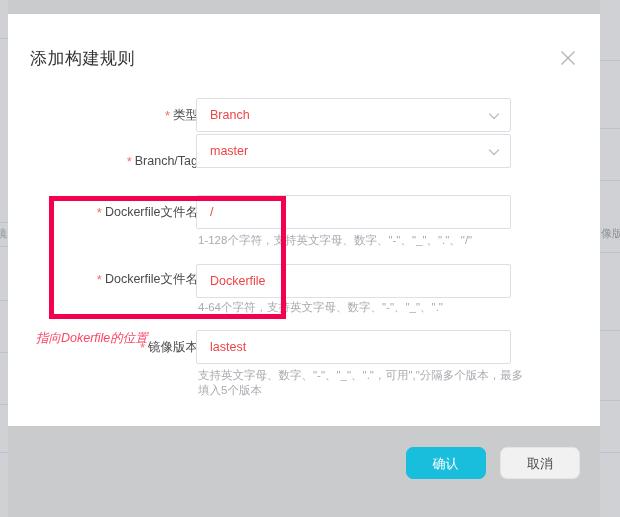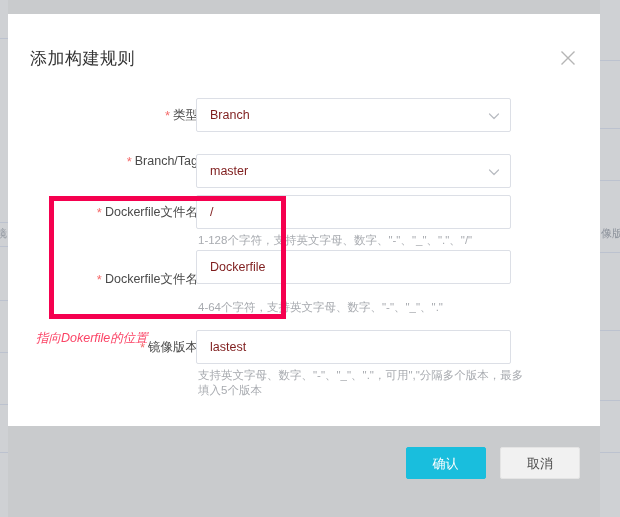--- a/index.html
+++ b/index.html
@@ -92,21 +92,21 @@
     height: 34px;
     border: 1px solid #dcdfe6;
     background: #ffffff;
     border-radius: 2px;
   }
   .control .value {
     position: absolute;
     left: 13px; top: 0;
     line-height: 32px;
     font-size: 12.5px;
-    color: #7f1d1d;
+    color: #ef4444;
     white-space: nowrap;
   }
   .chevron {
     position: absolute;
     right: 10px; top: 11px;
     width: 12px; height: 12px;
   }
   .chevron svg { display: block; }
 
   .hint {
@@ -123,21 +123,21 @@
     position: absolute;
     right: 20px;
     top: 433px;
   }
   .btn {
     display: inline-block;
     height: 32px;
     line-height: 32px;
     padding: 0 26px;
     font-size: 13px;
-    border-radius: 2px;
+    border-radius: 7px;
     cursor: pointer;
     vertical-align: top;
   }
   #confirm-button {
     background: #19bedd;
     color: #ffffff;
     border: 1px solid #19bedd;
   }
   #cancel-button {
     background: #f1f1f1;
@@ -216,35 +216,35 @@
       <div class="field-label" style="top: 84px;"><span class="req-star">*</span><span>类型</span></div>
       <div class="control" style="top: 84px;">
         <div class="value">Branch</div>
         <div class="chevron">
           <svg width="12" height="12" viewBox="0 0 12 12">
             <path d="M1.5 4 L6 8.5 L10.5 4" stroke="#b9bcc2" stroke-width="1.2" fill="none" stroke-linecap="round" stroke-linejoin="round"></path>
           </svg>
         </div>
       </div>
       <div class="field-label" style="top: 130px;"><span class="req-star">*</span><span>Branch/Tag</span></div>
-      <div class="control" style="top: 140px;">
+      <div class="control" style="top: 120px;">
         <div class="value">master</div>
         <div class="chevron">
           <svg width="12" height="12" viewBox="0 0 12 12">
             <path d="M1.5 4 L6 8.5 L10.5 4" stroke="#b9bcc2" stroke-width="1.2" fill="none" stroke-linecap="round" stroke-linejoin="round"></path>
           </svg>
         </div>
       </div>
       <div class="field-label" style="top: 181px;"><span class="req-star">*</span><span>Dockerfile文件名</span></div>
       <div class="control" style="top: 181px;">
         <div class="value">/</div>
       </div>
       <div class="hint" style="top: 219px;">1-128个字符，支持英文字母、数字、"-"、"_"、"."、"/"</div>
       <div class="field-label" style="top: 248px;"><span class="req-star">*</span><span>Dockerfile文件名</span></div>
-      <div class="control" style="top: 236px;">
+      <div class="control" style="top: 250px;">
         <div class="value">Dockerfile</div>
       </div>
       <div class="hint" style="top: 286px;">4-64个字符，支持英文字母、数字、"-"、"_"、"."</div>
       <div class="field-label" style="top: 316px;"><span class="req-star">*</span><span>镜像版本</span></div>
       <div class="control" style="top: 316px;">
         <div class="value">lastest</div>
       </div>
       <div class="hint" style="top: 354px;">支持英文字母、数字、"-"、"_"、"."，可用","分隔多个版本，最多填入5个版本</div>
     </div>
 

